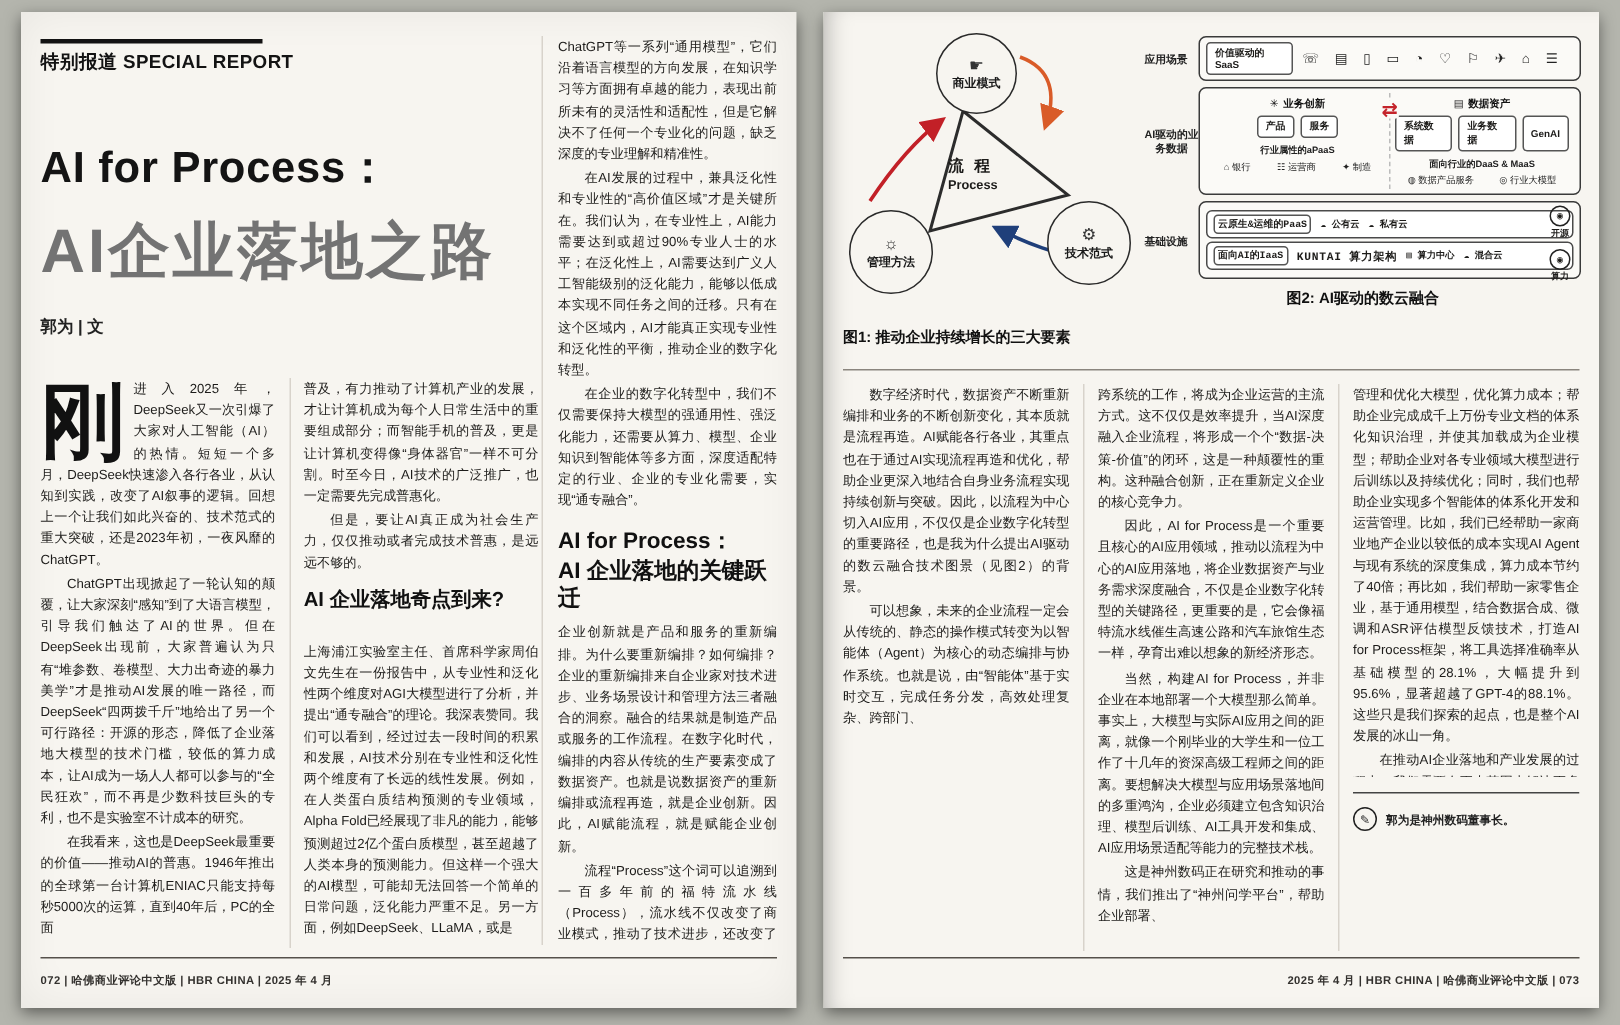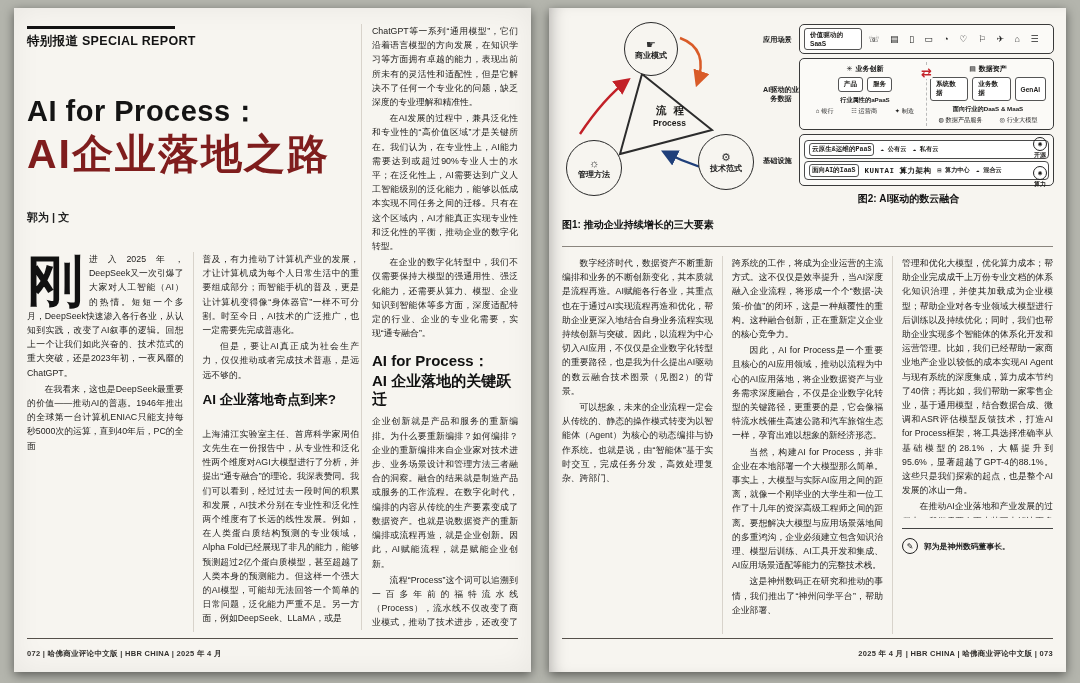--- a/index.html
+++ b/index.html
@@ -14,21 +14,21 @@
     position:absolute; top:8px; height:664px; background:#f7f5f0;
     box-shadow:0 3px 10px rgba(0,0,0,.5), inset 0 0 30px rgba(0,0,0,.06);
   }
   #pageL { left:14px;  width:517px; }
   #pageR { left:549px; width:517px; box-shadow:0 3px 10px rgba(0,0,0,.5), inset 12px 0 18px -12px rgba(0,0,0,.35); }
 
   
   .kicker-rule { position:absolute; left:13px; top:18px; width:148px; height:3px; background:#131313; }
   .kicker { position:absolute; left:13px; top:25px; font-size:12.5px; font-weight:bold; letter-spacing:.3px; color:#131313; }
   .title1 { position:absolute; left:13px; top:84px;  font-size:29px; font-weight:bold; color:#141414; letter-spacing:.5px; }
-  .title2 { position:absolute; left:13px; top:119px; font-size:41px; font-weight:bold; color:#7f1d1d; letter-spacing:2px; }
+  .title2 { position:absolute; left:13px; top:132px; font-size:41px; font-weight:bold; color:#737373; letter-spacing:2px; }
   .byline { position:absolute; left:13px; top:202px; font-size:11px; font-weight:bold; color:#222; }
 
   
   .colsL { position:absolute; left:13px; top:244px; width:332px; height:380px; display:flex; overflow:hidden; }
   .colA { width:161px; overflow:hidden; }
   .colB { width:161px; overflow:hidden; border-left:1px solid #d8d3cb; padding-left:9px; margin-left:9px; width:171px; }
   .col3L { position:absolute; left:347px; top:16px; width:157px; height:606px; overflow:hidden;
            border-left:1px solid #d8d3cb; padding-left:10px; }
   .bodytxt p { margin:0 0 2px 0; font-size:8.8px; line-height:14.2px; text-align:justify; color:#1d1c1a; }
   .ind { text-indent:2em; }
@@ -41,21 +41,21 @@
   .footrule { position:absolute; left:13px; right:13px; top:630px; height:1px; background:#55504a; }
   .footer { position:absolute; left:13px; right:13px; top:641px; font-size:7.5px; font-weight:bold; color:#33312e; letter-spacing:.3px; }
   .footR { text-align:right; }
 
   
   .fig1 { position:absolute; left:13px; top:14px; width:196px; height:218px; }
   .f1circle { position:absolute; border:1.5px solid #2a2a2a; border-radius:50%; background:#f7f5f0;
               display:flex; flex-direction:column; align-items:center; justify-content:center; }
   .f1circle .ic { font-size:11px; line-height:12px; color:#333; }
   .f1circle .lb { font-size:8px; font-weight:bold; color:#1a1a1a; }
-  .f1center { position:absolute; left:70px; top:82px; width:54px; text-align:right;padding-left:20px; }
+  .f1center { position:absolute; left:70px; top:82px; width:54px; text-align:left; }
   .f1center .zh { font-size:10.5px; font-weight:bold; letter-spacing:2px; }
   .f1center .en { font-size:8.5px; font-weight:bold; }
   .figcap { font-size:10px; font-weight:bold; color:#111; }
   .fig1 .figcap { position:absolute; left:0px; top:196px; }
 
   
   .fig2 { position:absolute; left:214px; top:16px; width:291px; }
   .f2row { display:flex; margin-bottom:4px; }
   .f2label { width:36px; font-size:7.2px; font-weight:bold; display:flex; align-items:center; color:#222; line-height:9px;text-align:center; }
   .f2box { flex:1; border:1.2px solid #3a3a3a; border-radius:5px; background:#fbfaf7; padding:3px 4px; position:relative; }
@@ -100,20 +100,21 @@
 <div class="page" id="pageL">
   <div class="kicker-rule"></div>
   <div class="kicker">特别报道 SPECIAL REPORT</div>
   <div class="title1">AI for Process：</div>
   <div class="title2">AI企业落地之路</div>
   <div class="byline">郭为 | 文</div>
 
   <div class="colsL bodytxt">
     <div class="colA">
       <p><span class="dropcap">刚</span><span>进入2025年，DeepSeek又一次引爆了大家对人工智能（AI）的热情。短短一个多月，DeepSeek快速渗入各行各业，从认知到实践，改变了AI叙事的逻辑。回想上一个让我们如此兴奋的、技术范式的重大突破，还是2023年初，一夜风靡的ChatGPT。</span></p>
+      <p class="ind">ChatGPT出现掀起了一轮认知的颠覆，让大家深刻“感知”到了大语言模型，引导我们触达了AI的世界。但在DeepSeek出现前，大家普遍认为只有“堆参数、卷模型、大力出奇迹的暴力美学”才是推动AI发展的唯一路径，而DeepSeek“四两拨千斤”地给出了另一个可行路径：开源的形态，降低了企业落地大模型的技术门槛，较低的算力成本，让AI成为一场人人都可以参与的“全民狂欢”，而不再是少数科技巨头的专利，也不是实验室不计成本的研究。</p>
       <p class="ind">在我看来，这也是DeepSeek最重要的价值——推动AI的普惠。1946年推出的全球第一台计算机ENIAC只能支持每秒5000次的运算，直到40年后，PC的全面</p>
     </div>
     <div class="colB">
       <p>普及，有力推动了计算机产业的发展，才让计算机成为每个人日常生活中的重要组成部分；而智能手机的普及，更是让计算机变得像“身体器官”一样不可分割。时至今日，AI技术的广泛推广，也一定需要先完成普惠化。</p>
       <p class="ind">但是，要让AI真正成为社会生产力，仅仅推动或者完成技术普惠，是远远不够的。</p>
       <div class="h2">AI 企业落地奇点到来?</div>
       <p>上海浦江实验室主任、首席科学家周伯文先生在一份报告中，从专业性和泛化性两个维度对AGI大模型进行了分析，并提出“通专融合”的理论。我深表赞同。我们可以看到，经过过去一段时间的积累和发展，AI技术分别在专业性和泛化性两个维度有了长远的线性发展。例如，在人类蛋白质结构预测的专业领域，Alpha Fold已经展现了非凡的能力，能够预测超过2亿个蛋白质模型，甚至超越了人类本身的预测能力。但这样一个强大的AI模型，可能却无法回答一个简单的日常问题，泛化能力严重不足。另一方面，例如DeepSeek、LLaMA，或是</p>
     </div>
   </div>
 

